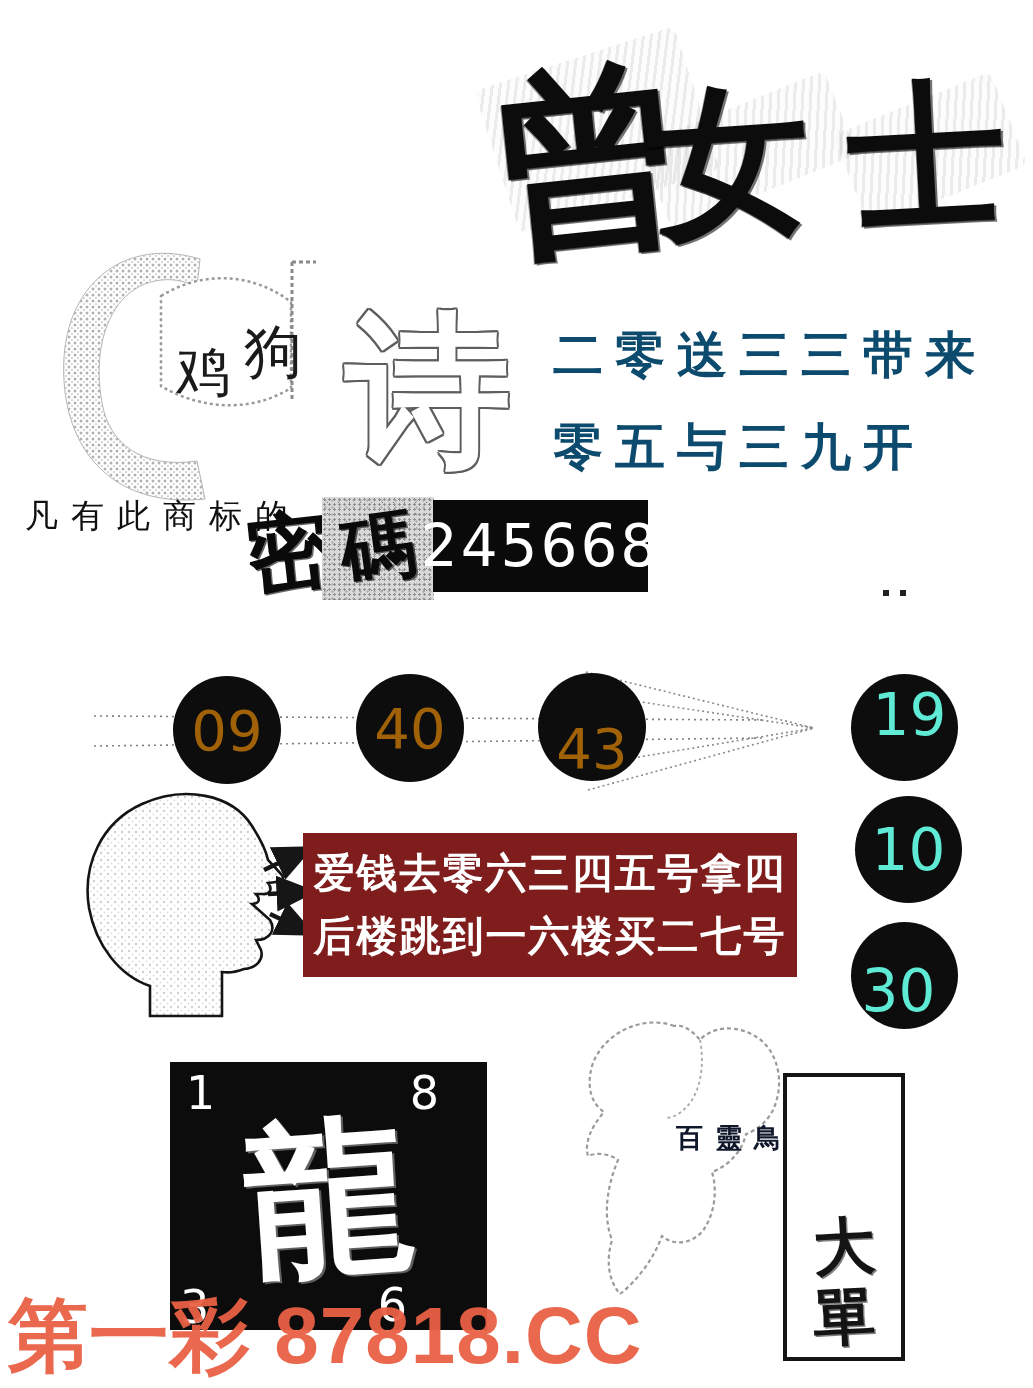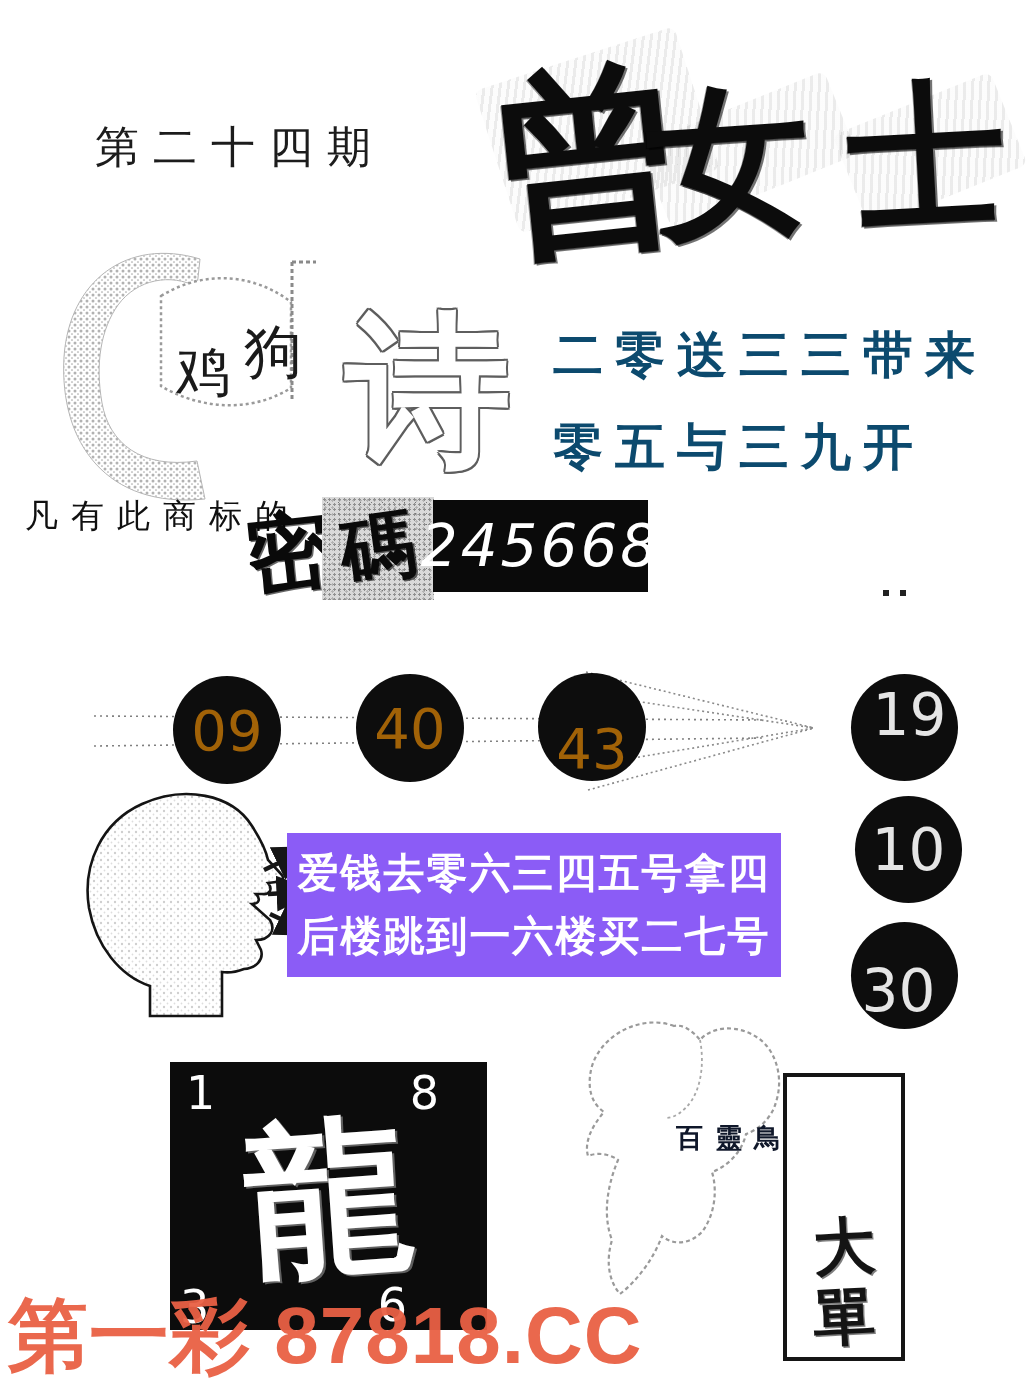--- a/index.html
+++ b/index.html
@@ -36,44 +36,44 @@
   .noise-block{left:322px;top:497px;width:112px;height:103px;background-color:#d9d9d9;
       background-image:radial-gradient(#8f8f8f 1px,transparent 1.4px),
                        radial-gradient(#b3b3b3 1px,transparent 1.3px),
                        radial-gradient(#777 .8px,transparent 1px);
       background-size:5px 5px,7px 7px,11px 11px;display:flex;align-items:center;justify-content:center;}
   .ma-char{font-size:74px;font-weight:900;transform:rotate(-8deg);color:#0a0a0a;
       text-shadow:1.5px 1.5px 0 rgba(0,0,0,.6);}
   .pwd-box{left:433px;top:500px;width:215px;height:92px;background:#0a0a0a;display:flex;
       align-items:center;justify-content:center;}
   .pwd-value{color:#fff;font-family:"DejaVu Sans","Liberation Sans",sans-serif;font-size:58px;
-      font-weight:400;letter-spacing:3px;font-style:italic;}
+      font-weight:400;letter-spacing:3px;}
   .dot{width:6px;height:6px;background:#222;}
   .d1{left:883px;top:590px;} .d2{left:900px;top:590px;}
 
   
   .arrow-svg{left:88px;top:658px;z-index:1;}
   .num-circle{width:108px;height:108px;border-radius:50%;background:#0d0d0d;display:flex;
       align-items:center;justify-content:center;z-index:4;}
   .num-circle span{color:#a16207;font-family:"DejaVu Sans","Liberation Sans",sans-serif;
       font-size:56px;font-weight:400;}
   .c09{left:173px;top:676px;} .c40{left:356px;top:674px;} .c43{left:538px;top:673px;align-items:flex-end;}
 
   
   .side-circle{width:107px;height:107px;border-radius:50%;background:#0d0d0d;display:flex;
       align-items:center;justify-content:center;overflow:visible;z-index:4;}
-  .side-circle span{color:#e5e5e5;font-family:"DejaVu Sans","Liberation Sans",sans-serif;
+  .side-circle span{color:#5eead4;font-family:"DejaVu Sans","Liberation Sans",sans-serif;
       font-size:58px;font-weight:400;}
   .s19{left:851px;top:674px;} .s19 span{margin-top:-26px;margin-left:10px;}
   .s10{left:855px;top:796px;}
   .s30{left:851px;top:922px;} .s30 span{margin-top:30px;margin-left:-12px;}
 
   
   .head-svg{left:78px;top:788px;z-index:2;}
-  .speech-box{left:287px;top:833px;width:494px;height:144px;background:#8b5cf6;z-index:3;
+  .speech-box{left:303px;top:833px;width:494px;height:144px;background:#7f1d1d;z-index:3;
       display:flex;flex-direction:column;align-items:center;justify-content:center;gap:8px;}
   .speech-box div{color:#fff;font-family:"Liberation Sans","DejaVu Sans",sans-serif;
       font-weight:700;font-size:41px;letter-spacing:2px;white-space:nowrap;}
 
   
   .dragon-box{left:170px;top:1062px;width:317px;height:268px;background:#0c0c0c;z-index:5;}
   .corner{position:absolute;color:#fff;font-family:"DejaVu Sans","Liberation Sans",sans-serif;
       font-size:46px;font-weight:400;}
   .ctl{left:16px;top:4px;} .ctr{right:48px;top:4px;}
   .cbl{left:10px;bottom:-4px;} .cbr{right:80px;bottom:-2px;}
@@ -93,21 +93,20 @@
 
   
   .watermark{left:8px;top:1283px;z-index:9;font-family:"Liberation Sans","DejaVu Sans",sans-serif;
       font-weight:700;font-size:80px;letter-spacing:1px;opacity:.95;white-space:nowrap;}
 </style>
 </head>
 <body>
 
 <div class="page">
 
-  <div class="abs issue">第二十四期</div>
   <div class="abs streak st1"></div>
   <div class="abs streak st2"></div>
   <div class="abs streak st3"></div>
   <div class="abs title-char tc1">曾</div>
   <div class="abs title-char tc2">女</div>
   <div class="abs title-char tc3">士</div>
 
   <svg class="abs" style="left:55px;top:245px;" width="205" height="268" viewBox="0 0 205 268">
     <defs>
       <pattern id="stipA" width="6" height="6" patternUnits="userSpaceOnUse">

